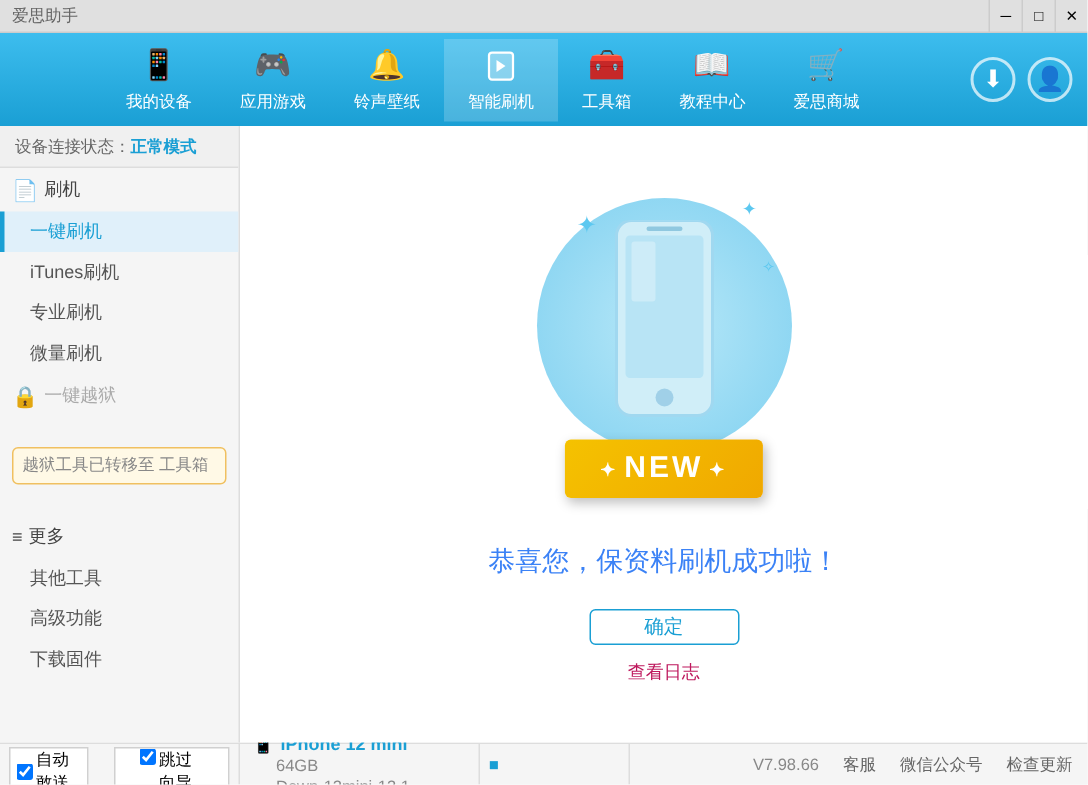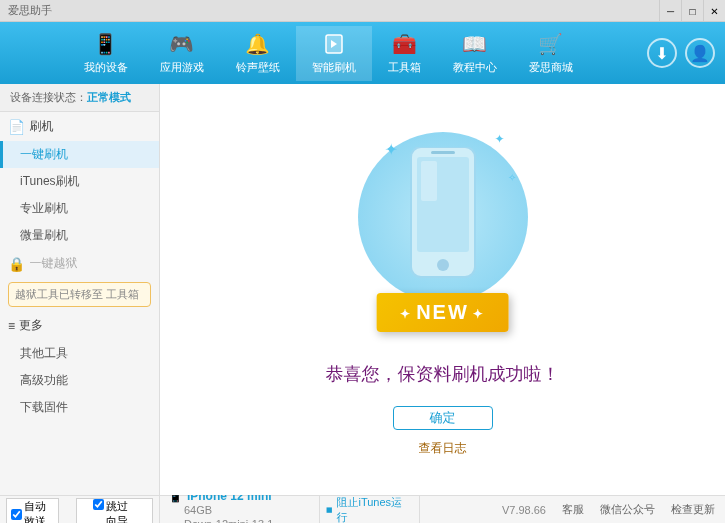--- a/index.html
+++ b/index.html
@@ -133,21 +133,21 @@
       color: #555;
       cursor: pointer;
     }
     .sidebar-item.active {
       color: #1a9fd4;
       background: #e0f0fa;
       border-left: 3px solid #1a9fd4;
       padding-left: 17px;
     }
     .sidebar-notice-box {
-      margin: 4px 8px;
+      margin: 20px 8px;
       background: #fff9e6;
       border: 1px solid #f0c060;
       border-radius: 4px;
       padding: 4px 6px;
       font-size: 11px;
       color: #888;
       line-height: 1.4;
     }
     .sidebar-more-header {
       display: flex;
@@ -184,37 +184,37 @@
       left: 50%;
       transform: translateX(-50%);
       width: 170px;
       height: 170px;
       border-radius: 50%;
       background: radial-gradient(circle, #b8e8f8 0%, #7fd0f0 100%);
     }
 
     .success-text {
       font-size: 18px;
-      color: #701a75;
+      color: #3b82f6;
       margin-bottom: 20px;
     }
     .confirm-btn {
       width: 100px;
       height: 24px;
       border: 1px solid #1a9fd4;
       background: white;
       color: #1a9fd4;
       border-radius: 4px;
       cursor: pointer;
       font-size: 13px;
       margin-bottom: 10px;
     }
     .recall-link {
       font-size: 12px;
-      color: #a16207;
+      color: #be185d;
       cursor: pointer;
     }
     .device-name {
       color: #1a9fd4;
       font-size: 12px;
       font-weight: bold;
     }
     .device-sub {
       color: #888;
       font-size: 11px;
@@ -398,21 +398,20 @@
     <div style="padding-left:16px;">
       <span class="device-sub">64GB</span>
     </div>
     <div style="padding-left:16px;">
       <span class="device-sub">Down-12mini-13,1</span>
     </div>
   </div>
 
   <div style="flex:0 0 100px; border-right:1px solid #ddd; display:flex; align-items:center; padding:0 6px;">
     <span style="color:#1a9fd4; margin-right:4px; font-size:13px;">⏹</span>
-    <span style="color:#1a9fd4; cursor:pointer; font-size:11px;">阻止iTunes运行</span>
   </div>
 
   <div style="flex:1;"></div>
 
   <div style="display:flex; align-items:center; padding:0 10px; gap:16px;">
     <span style="color:#888; font-size:11px;">V7.98.66</span>
     <span class="bottom-link" style="font-size:11px;">客服</span>
     <span class="bottom-link" style="font-size:11px;">微信公众号</span>
     <span class="bottom-link" style="font-size:11px;">检查更新</span>
   </div>

